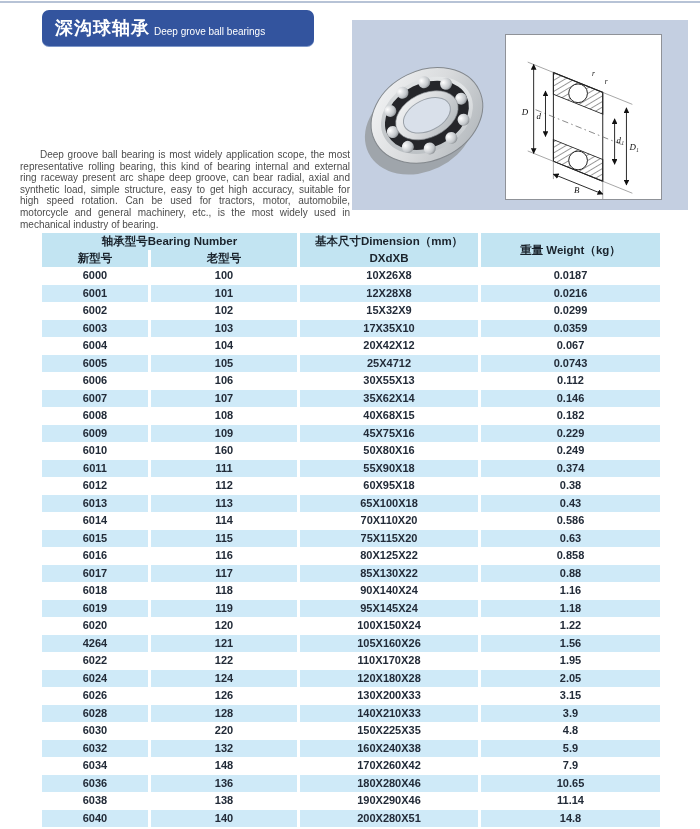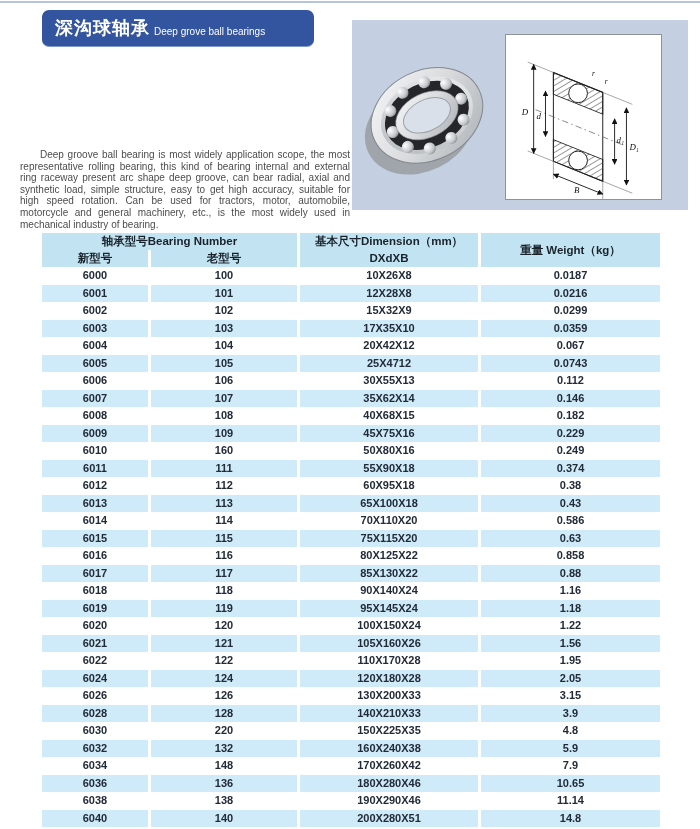--- a/index.html
+++ b/index.html
@@ -281,21 +281,21 @@
       <td>95X145X24</td>
       <td>1.18</td>
     </tr>
           <tr>
       <td>6020</td>
       <td>120</td>
       <td>100X150X24</td>
       <td>1.22</td>
     </tr>
           <tr class="alt">
-      <td>6021</td>
+      <td>4264</td>
       <td>121</td>
       <td>105X160X26</td>
       <td>1.56</td>
     </tr>
           <tr>
       <td>6022</td>
       <td>122</td>
       <td>110X170X28</td>
       <td>1.95</td>
     </tr>

